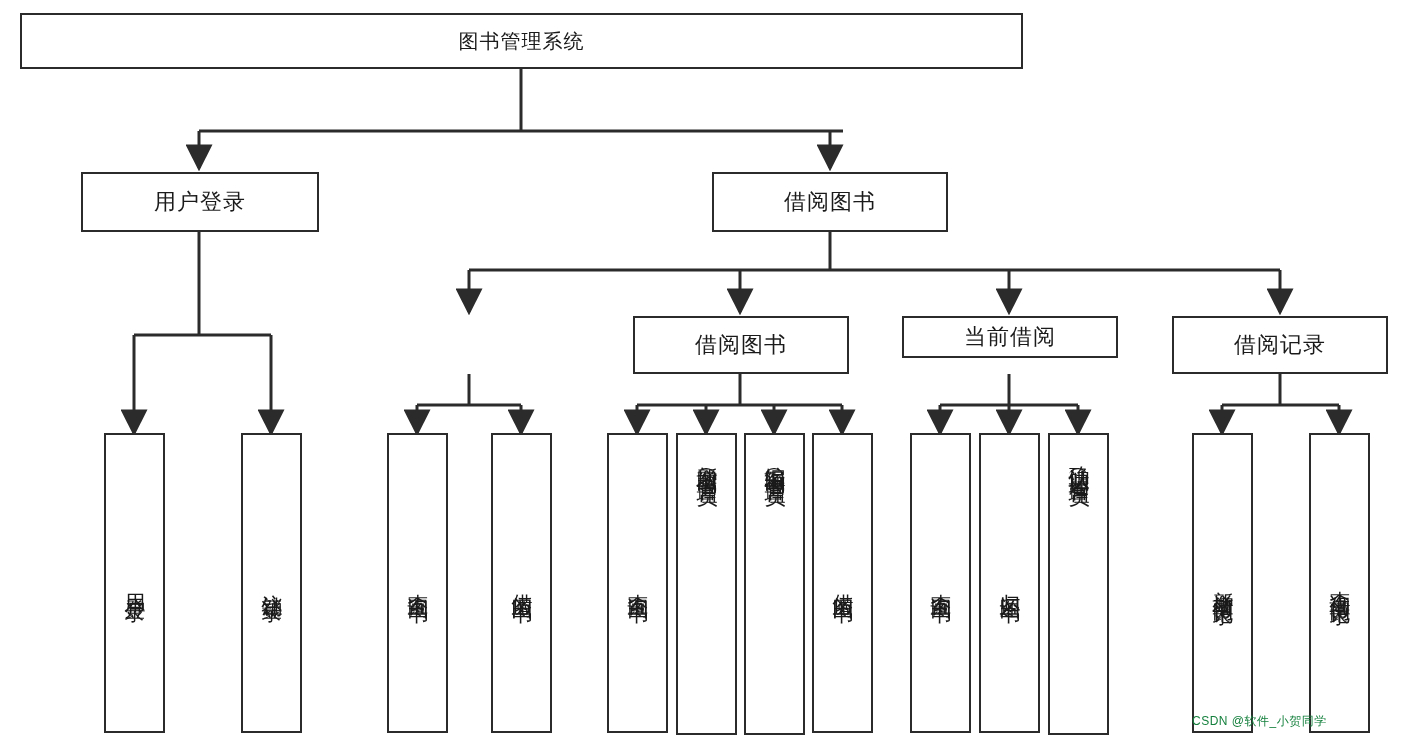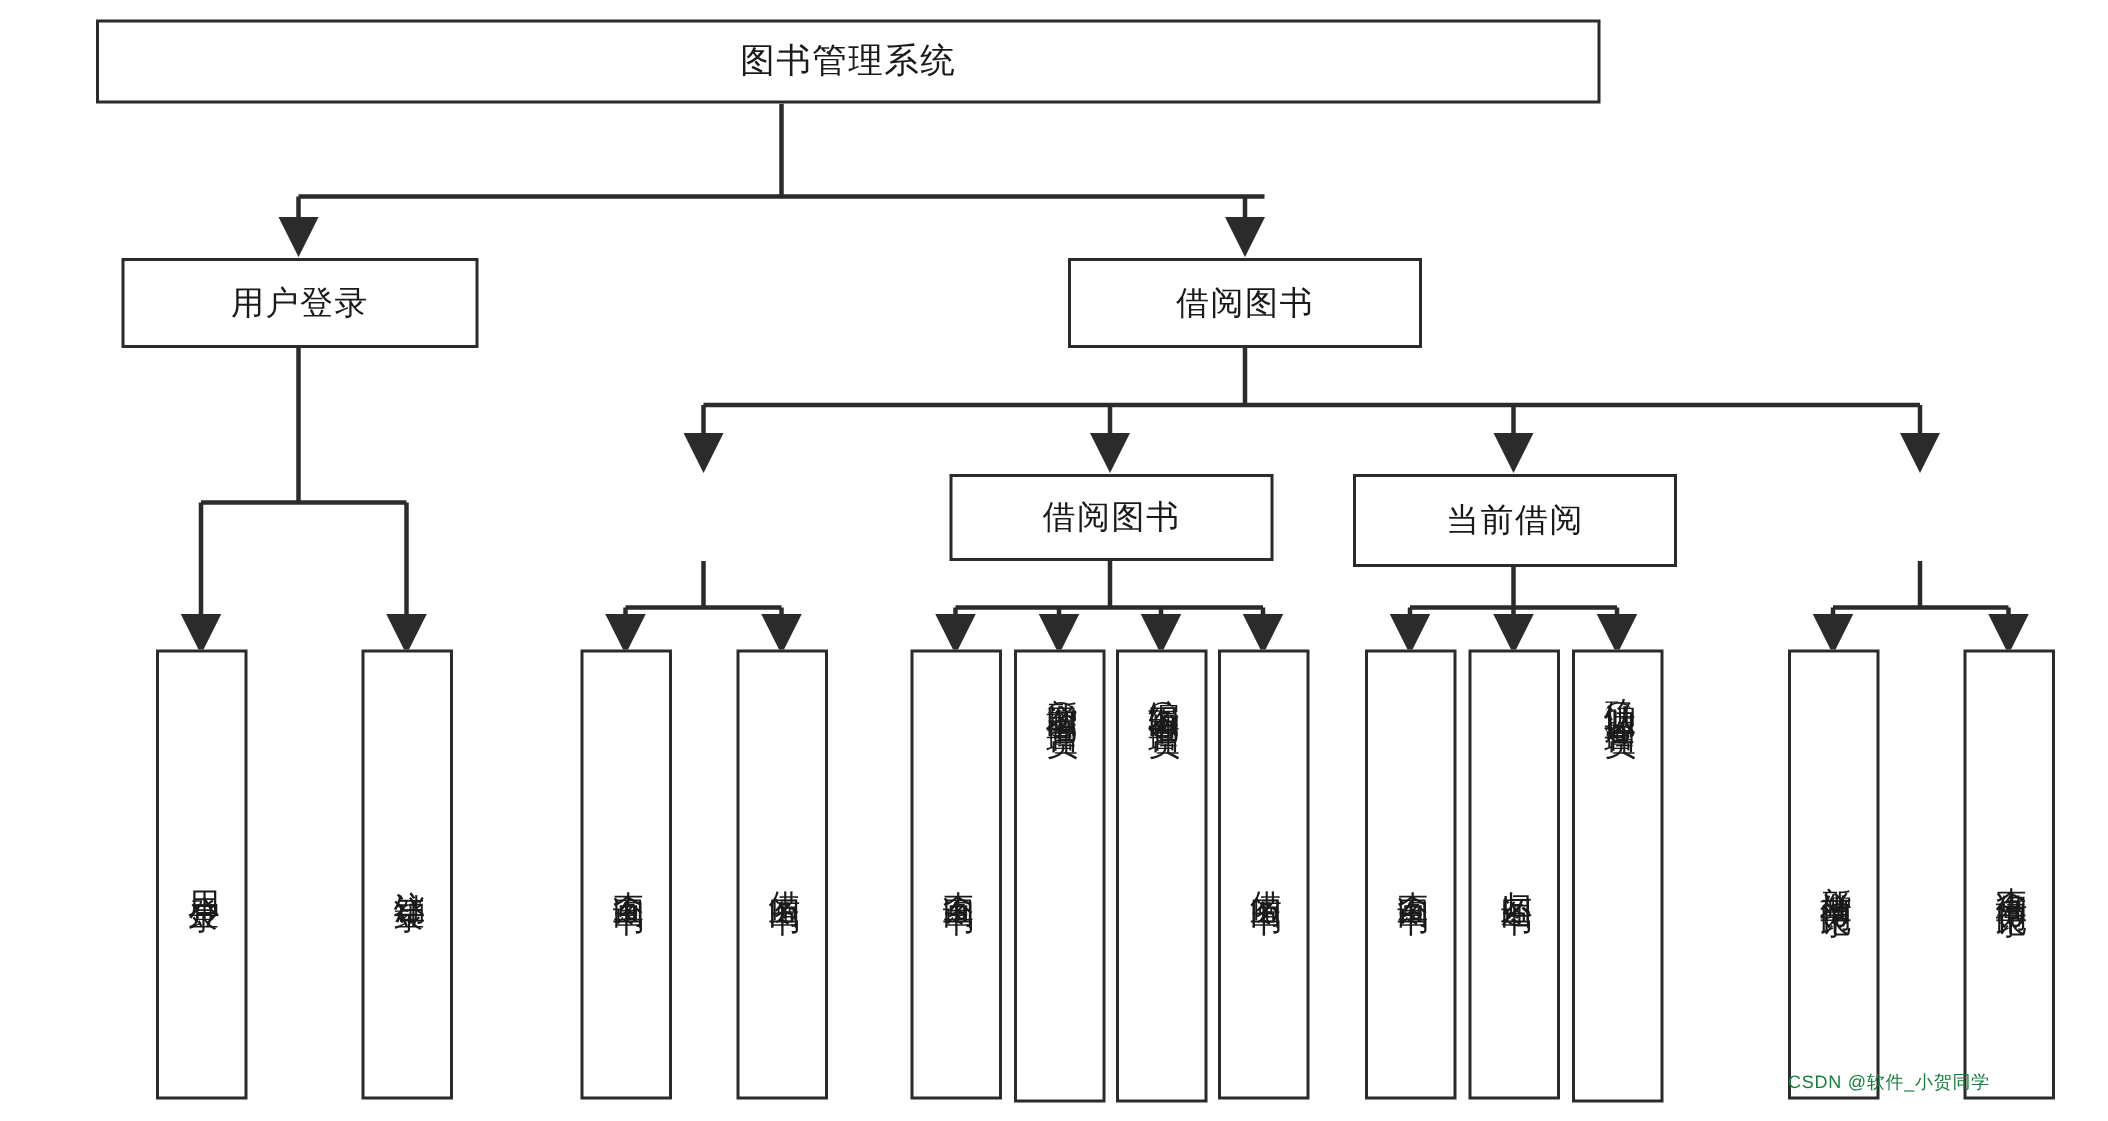--- a/index.html
+++ b/index.html
@@ -36,22 +36,21 @@
     justify-content: center;
     color: #1a1a1a;
     z-index: 2;
   }
   .node.horiz {
     font-size: 22px;
     line-height: 1.2;
     letter-spacing: 1px;
   }
   .node.root {
-    font-size: 23px;
-    margin-left: 44px;
+    font-size: 20px;
   }
   .node.vert {
     align-items: flex-start;
     justify-content: center;
     padding-top: 14px;
   }
   .vlabel {
     writing-mode: vertical-rl;
     text-orientation: upright;
     font-size: 21px;
@@ -130,21 +129,22 @@
       <path d="M 1339 405 L 1339 433" marker-end="url(#arrow)"></path>
     </g>
   </svg>
 
   <div class="node horiz root" style="left:20px; top:13px; width:1003px; height:56px;">图书管理系统</div>
 
   <div class="node horiz" style="left:81px; top:172px; width:238px; height:60px;">用户登录</div>
   <div class="node horiz" style="left:712px; top:172px; width:236px; height:60px;">借阅图书</div>
 
   <div class="node horiz" style="left:633px; top:316px; width:216px; height:58px;">借阅图书</div>
-  <div class="node horiz" style="left:902px; top:316px; width:216px; height:62px;">当前借阅</div>
+  <div class="node horiz" style="left:902px; top:316px; width:216px; height:42px;">当前借阅</div>
+  <div class="node horiz" style="left:1172px; top:316px; width:216px; height:58px;">借阅记录</div>
 
   <div class="node vert midtext" style="left:104px; top:433px; width:61px; height:300px;">
     <span class="vlabel">用户登录</span>
   </div>
   <div class="node vert midtext" style="left:241px; top:433px; width:61px; height:300px;">
     <span class="vlabel">注销登录</span>
   </div>
 
   <div class="node vert midtext" style="left:387px; top:433px; width:61px; height:300px;">
     <span class="vlabel">查询图书</span>

